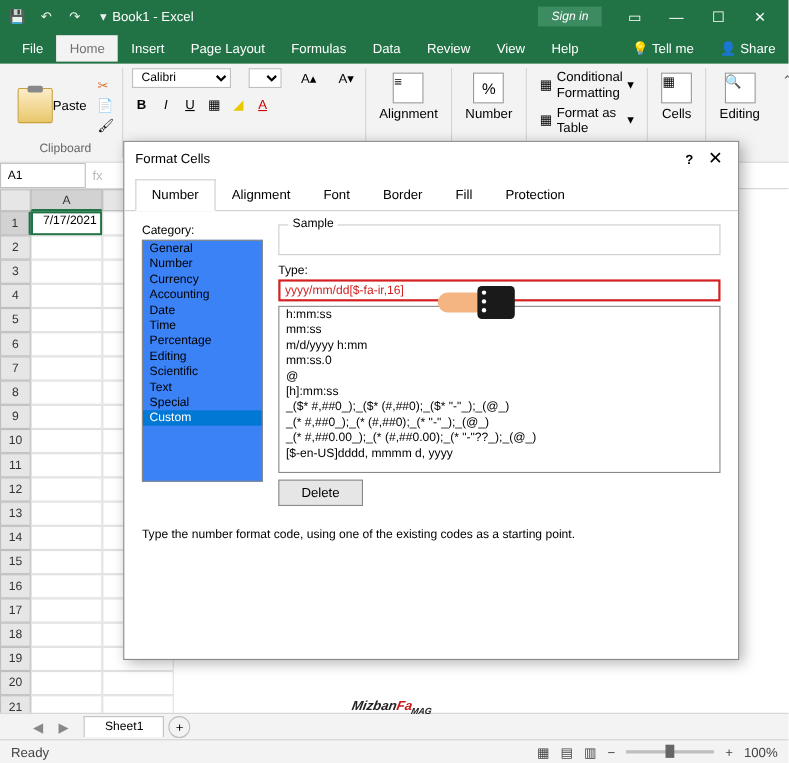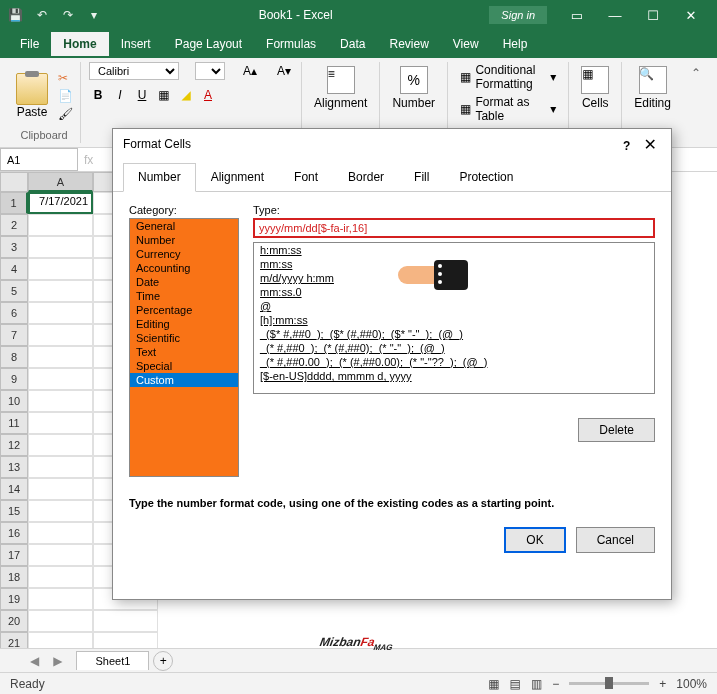--- a/index.html
+++ b/index.html
@@ -1,32 +1,32 @@
 <!DOCTYPE html>
 <html><head>
 <meta charset="utf-8">
 <style>
 *{margin:0;padding:0;box-sizing:border-box;font-family:'Segoe UI',Arial,sans-serif;font-size:12px;}
 body{background:#fff;width:717px;height:694px;overflow:hidden;position:relative;}
 .titlebar{height:30px;background:#217346;display:flex;align-items:center;color:#fff;padding:0 8px;}
 .titlebar-left{display:flex;gap:10px;align-items:center;}
 .qat-icon{width:16px;height:16px;display:flex;align-items:center;justify-content:center;color:#fff;opacity:0.9;}
-.titlebar-center{flex:1;text-align:center;font-size:12px;}
+.titlebar-center{flex:1;font-size:12px;}
 .titlebar-right{display:flex;gap:2px;align-items:center;}
 .signin{background:#3d8b61;padding:3px 12px;font-size:11px;margin-right:10px;font-style:italic;}
 .win-btn{width:36px;height:24px;display:flex;align-items:center;justify-content:center;font-size:13px;}
 .menubar{height:28px;background:#217346;display:flex;align-items:center;padding-left:8px;}
 .menu-item{padding:5px 12px;color:#fff;font-size:12px;cursor:pointer;}
-.menu-item.active{background:#f3f3f3;color:#14532d;font-weight:bold;}
+.menu-item.active{background:#f3f3f3;color:#737373;}
 .menu-right{margin-left:auto;display:flex;}
 .ribbon{height:90px;background:#f3f3f3;border-bottom:1px solid #d4d4d4;display:flex;padding:4px 8px;}
 .ribbon-group{border-right:1px solid #d4d4d4;padding:0 8px;display:flex;flex-direction:column;justify-content:space-between;}
 .ribbon-group-content{flex:1;display:flex;align-items:center;gap:6px;}
 .ribbon-group-label{text-align:center;font-size:11px;color:#666;padding-bottom:2px;}
-.paste-btn{display:flex;flex-direction:column;align-items:center;}
+.paste-btn{display:flex;flex-direction:row;align-items:center;}
 .paste-icon{width:32px;height:32px;background:linear-gradient(180deg,#fdecc8,#e8c76a);border:1px solid #c9a03a;border-radius:2px;position:relative;}
 .paste-icon::before{content:'';position:absolute;top:-3px;left:8px;width:14px;height:6px;background:#888;border-radius:2px;}
 .small-btns{display:flex;flex-direction:column;gap:4px;margin-left:4px;}
 .small-icon{width:14px;height:14px;}
 .font-row{display:flex;gap:16px;align-items:center;}
 .font-select{border:1px solid #bfbfbf;background:#fff;padding:1px 4px;font-size:11px;}
 .font-name{width:90px;}
 .font-size{width:30px;}
 .font-btns{display:flex;gap:4px;margin-top:6px;}
 .font-btn{width:18px;height:18px;display:flex;align-items:center;justify-content:center;font-size:12px;cursor:pointer;}
@@ -54,34 +54,34 @@
 .grid-row{display:flex;}
 .dialog{position:absolute;left:112px;top:128px;width:560px;height:472px;background:#fff;border:1px solid #888;box-shadow:3px 3px 12px rgba(0,0,0,0.3);}
 .dialog-title{height:30px;display:flex;align-items:center;justify-content:space-between;padding:0 10px;font-size:12px;}
 .dialog-close{font-size:16px;cursor:pointer;padding:0 4px;}
 .dialog-tabs{display:flex;border-bottom:1px solid #ccc;padding:4px 10px 0;}
 .dialog-tab{padding:6px 14px;font-size:12px;border:1px solid transparent;cursor:pointer;}
 .dialog-tab.active{border:1px solid #ccc;border-bottom:1px solid #fff;background:#fff;margin-bottom:-1px;}
 .dialog-body{padding:12px 16px;display:flex;gap:14px;}
 .category-col{width:110px;}
 .category-label{font-size:11px;margin-bottom:2px;}
-.category-list{border:1px solid #888;height:259px;overflow:auto;background:#f97316;}
+.category-list{border:1px solid #888;height:220px;overflow:auto;background:#3b82f6;}
 .category-item{padding:1px 6px;font-size:11px;cursor:pointer;}
 .category-item.selected{background:#0078d4;color:#fff;}
 .right-col{flex:1;}
 .sample-box{border:1px solid #ccc;height:28px;margin-bottom:8px;position:relative;}
 .sample-label{position:absolute;top:-8px;left:8px;background:#fff;padding:0 4px;font-size:11px;}
 .type-label{font-size:11px;margin-bottom:2px;}
 .type-input{width:100%;border:2px solid #d42020;padding:2px 4px;font-size:11px;color:#d42020;margin-bottom:4px;}
-.type-list{border:1px solid #888;height:152px;overflow-y:scroll;background:#fff;text-decoration:underline;}
+.type-list{border:1px solid #888;height:152px;overflow-y:scroll;background:#fff;}
 .type-item{padding:1px 6px;font-size:11px;font-family:Arial;}
-.delete-row{display:flex;justify-content:flex-end;margin-top:24px;}
+.delete-row{display:flex;justify-content:flex-start;margin-top:6px;}
 .dlg-btn{padding:4px 20px;border:1px solid #888;background:#e6e6e6;font-size:12px;cursor:pointer;}
 .dlg-btn.primary{border:2px solid #0060df;background:#e6e6e6;}
-.hint-text{font-size:11px;padding:8px 16px;font-weight:bold;}
+.hint-text{font-size:11px;padding:8px 16px;}
 .dialog-buttons{display:flex;justify-content:flex-end;gap:10px;padding:10px 16px;}
 .hand-pointer{position:absolute;left:398px;top:258px;width:70px;height:36px;pointer-events:none;}
 .hand-cuff{width:34px;height:30px;background:#1a1a1a;border-radius:4px;position:absolute;right:0;top:2px;}
 .hand-cuff::after{content:'';position:absolute;left:4px;top:4px;width:4px;height:4px;background:#fff;border-radius:50%;box-shadow:0 8px 0 #fff,0 16px 0 #fff;}
 .hand-finger{width:40px;height:18px;background:#f5b583;position:absolute;left:0;top:8px;border-radius:10px 2px 2px 10px;}
 .tabs-bar{height:24px;background:#f3f3f3;border-top:1px solid #d4d4d4;display:flex;align-items:center;padding-left:30px;gap:4px;}
 .sheet-tab{padding:3px 18px;background:#fff;border:1px solid #bfbfbf;border-bottom:none;font-size:11px;}
 .add-sheet{width:20px;height:20px;border:1px solid #bfbfbf;border-radius:50%;display:flex;align-items:center;justify-content:center;}
 .statusbar{height:22px;background:#f3f3f3;border-top:1px solid #d4d4d4;display:flex;align-items:center;padding:0 10px;font-size:11px;color:#444;}
 .status-right{margin-left:auto;display:flex;align-items:center;gap:10px;}
@@ -116,20 +116,24 @@
 <div class="menubar">
   <div class="menu-item">File</div>
   <div class="menu-item active">Home</div>
   <div class="menu-item">Insert</div>
   <div class="menu-item">Page Layout</div>
   <div class="menu-item">Formulas</div>
   <div class="menu-item">Data</div>
   <div class="menu-item">Review</div>
   <div class="menu-item">View</div>
   <div class="menu-item">Help</div>
+  <div class="menu-right">
+    <div class="menu-item">💡 <span>Tell me</span></div>
+    <div class="menu-item">👤 <span>Share</span></div>
+  </div>
 </div>
 
 <div class="ribbon">
   <div class="ribbon-group">
     <div class="ribbon-group-content">
       <div class="paste-btn">
         <div class="paste-icon"></div>
         <span>Paste</span>
       </div>
       <div class="small-btns">
@@ -349,44 +353,43 @@
           <div class="category-item">Time</div>
           <div class="category-item">Percentage</div>
           <div class="category-item">Editing</div>
           <div class="category-item">Scientific</div>
           <div class="category-item">Text</div>
           <div class="category-item">Special</div>
           <div class="category-item selected">Custom</div>
         </div>
     </div>
     <div class="right-col">
+      <div class="sample-box">
+        <span class="sample-label">Sample</span>
+      </div>
       <div class="type-label">Type:</div>
       <input class="type-input" value="yyyy/mm/dd[$-fa-ir,16]" style="">
       <div class="type-list" id="typelist">
           <div class="type-item">h:mm:ss</div>
           <div class="type-item">mm:ss</div>
           <div class="type-item">m/d/yyyy h:mm</div>
           <div class="type-item">mm:ss.0</div>
           <div class="type-item">@</div>
           <div class="type-item">[h]:mm:ss</div>
           <div class="type-item">_($* #,##0_);_($* (#,##0);_($* "-"_);_(@_)</div>
           <div class="type-item">_(* #,##0_);_(* (#,##0);_(* "-"_);_(@_)</div>
           <div class="type-item">_(* #,##0.00_);_(* (#,##0.00);_(* "-"??_);_(@_)</div>
           <div class="type-item">[$-en-US]dddd, mmmm d, yyyy</div>
         </div>
       <div class="delete-row">
           <button class="dlg-btn">Delete</button>
         </div>
     </div>
   </div>
   <div class="hint-text">Type the number format code, using one of the existing codes as a starting point.</div>
-  <div class="dialog-buttons">
-    <button class="dlg-btn primary">OK</button>
-    <button class="dlg-btn">Cancel</button>
-  </div>
 </div>
 
 <div class="hand-pointer">
   <div class="hand-finger"></div>
   <div class="hand-cuff"></div>
 </div>
 
 <div class="tabs-bar" style="position:absolute;bottom:22px;left:0;right:0">
   <span style="color:#888;margin-right:10px">◀</span>
   <span style="color:#888;margin-right:10px">▶</span>

